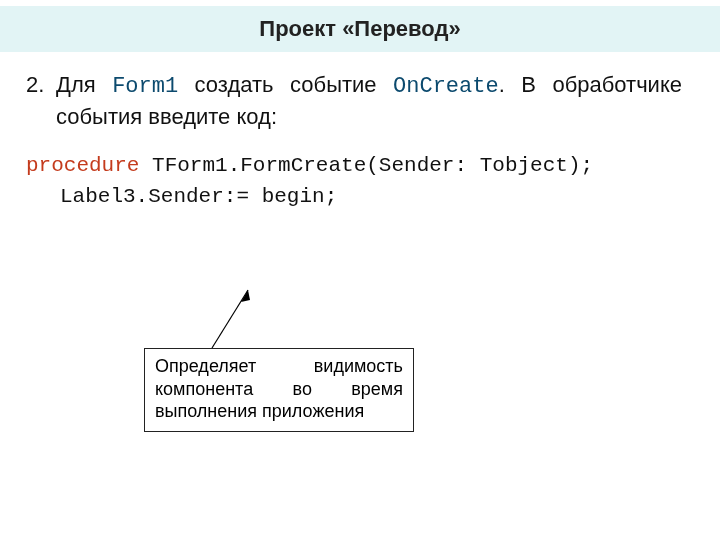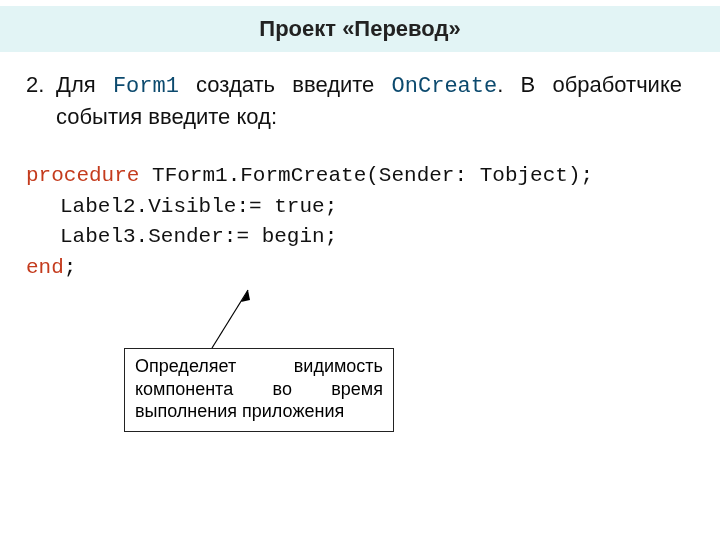--- a/index.html
+++ b/index.html
@@ -41,35 +41,35 @@
     flex: 0 0 30px;
   }
   .instruction .body {
     flex: 1;
   }
   .mono-red {
     font-family: "Courier New", monospace;
     color: #0c4a6e;
   }
   .code {
-    margin-top: 30px;
+    margin-top: 20px;
     font-family: "Courier New", monospace;
     font-size: 21px;
     line-height: 1.45;
     color: #111;
   }
   .code .kw {
     color: #c43b1d;
   }
   .indent {
     padding-left: 34px;
   }
   .note-box {
     position: absolute;
-    left: 124px;
+    left: 144px;
     top: 348px;
     width: 248px;
     border: 1.5px solid #222;
     padding: 6px 10px 8px 10px;
     font-size: 18px;
     line-height: 1.25;
     text-align: justify;
     text-justify: inter-word;
     background: #fff;
   }
@@ -85,29 +85,27 @@
 
 <div class="title-bar">
   <h1>Проект «Перевод»</h1>
 </div>
 
 <div class="content">
 
   <div class="instruction">
     <div class="num">2.</div>
     <div class="body">
-      <span>Для </span><span class="mono-red">Form1</span><span> создать введите </span><span class="mono-red">OnCreate</span><span>. В обработчике события введите код:</span>
+      <span>Для </span><span class="mono-red">Form1</span><span> создать событие </span><span class="mono-red">OnCreate</span><span>. В обработчике события введите код:</span>
     </div>
   </div>
 
   <div class="code">
     <div><span class="kw">procedure</span><span> TForm1.FormCreate(Sender: Tobject);</span></div>
-    <div class="indent"><span>Label2.Visible</span><span>:= </span><span>true</span><span>;</span></div>
     <div class="indent"><span>Label3.Sender</span><span>:= </span><span>begin</span><span>;</span></div>
-    <div><span class="kw">end</span><span>;</span></div>
   </div>
 
 </div>
 
 <svg class="arrow" width="60" height="60">
   <line x1="40" y1="0" x2="4" y2="58" stroke="#000" stroke-width="1.2"></line>
   <polygon points="40,0 33,12 42,10" fill="#000"></polygon>
 </svg>
 
 <div class="note-box">

